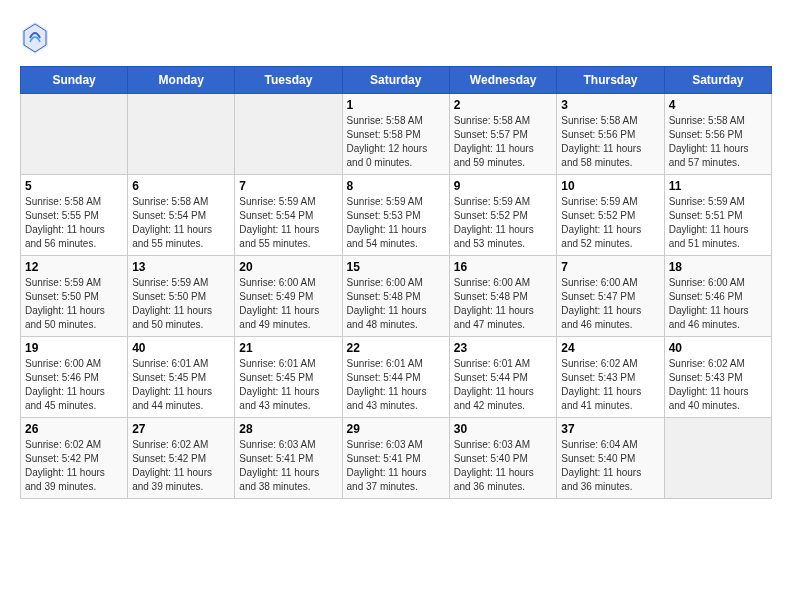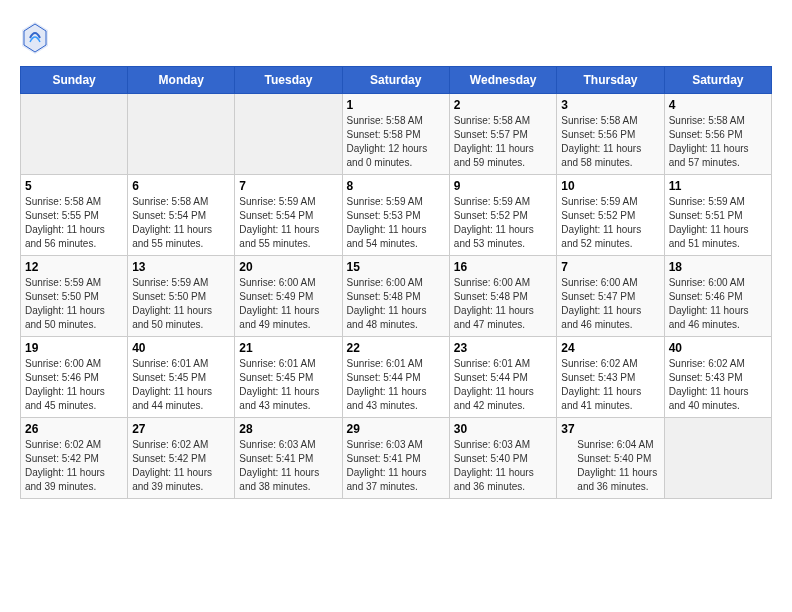--- a/index.html
+++ b/index.html
@@ -334,21 +334,21 @@
         </td>
         <td>
           <div class="day-number">30</div>
           <div class="day-info" style="white-space: pre-line;">Sunrise: 6:03 AM
 Sunset: 5:40 PM
 Daylight: 11 hours
 and 36 minutes.</div>
         </td>
         <td>
           <div class="day-number">37</div>
-          <div class="day-info" style="white-space: pre-line; margin-left: 16px;">Sunrise: 6:04 AM
+          <div class="day-info" style="white-space: pre-line;">Sunrise: 6:04 AM
 Sunset: 5:40 PM
 Daylight: 11 hours
 and 36 minutes.</div>
         </td>
         <td class="empty-cell"></td>
       </tr>
     </tbody>
 </table>
 
 </body></html>

